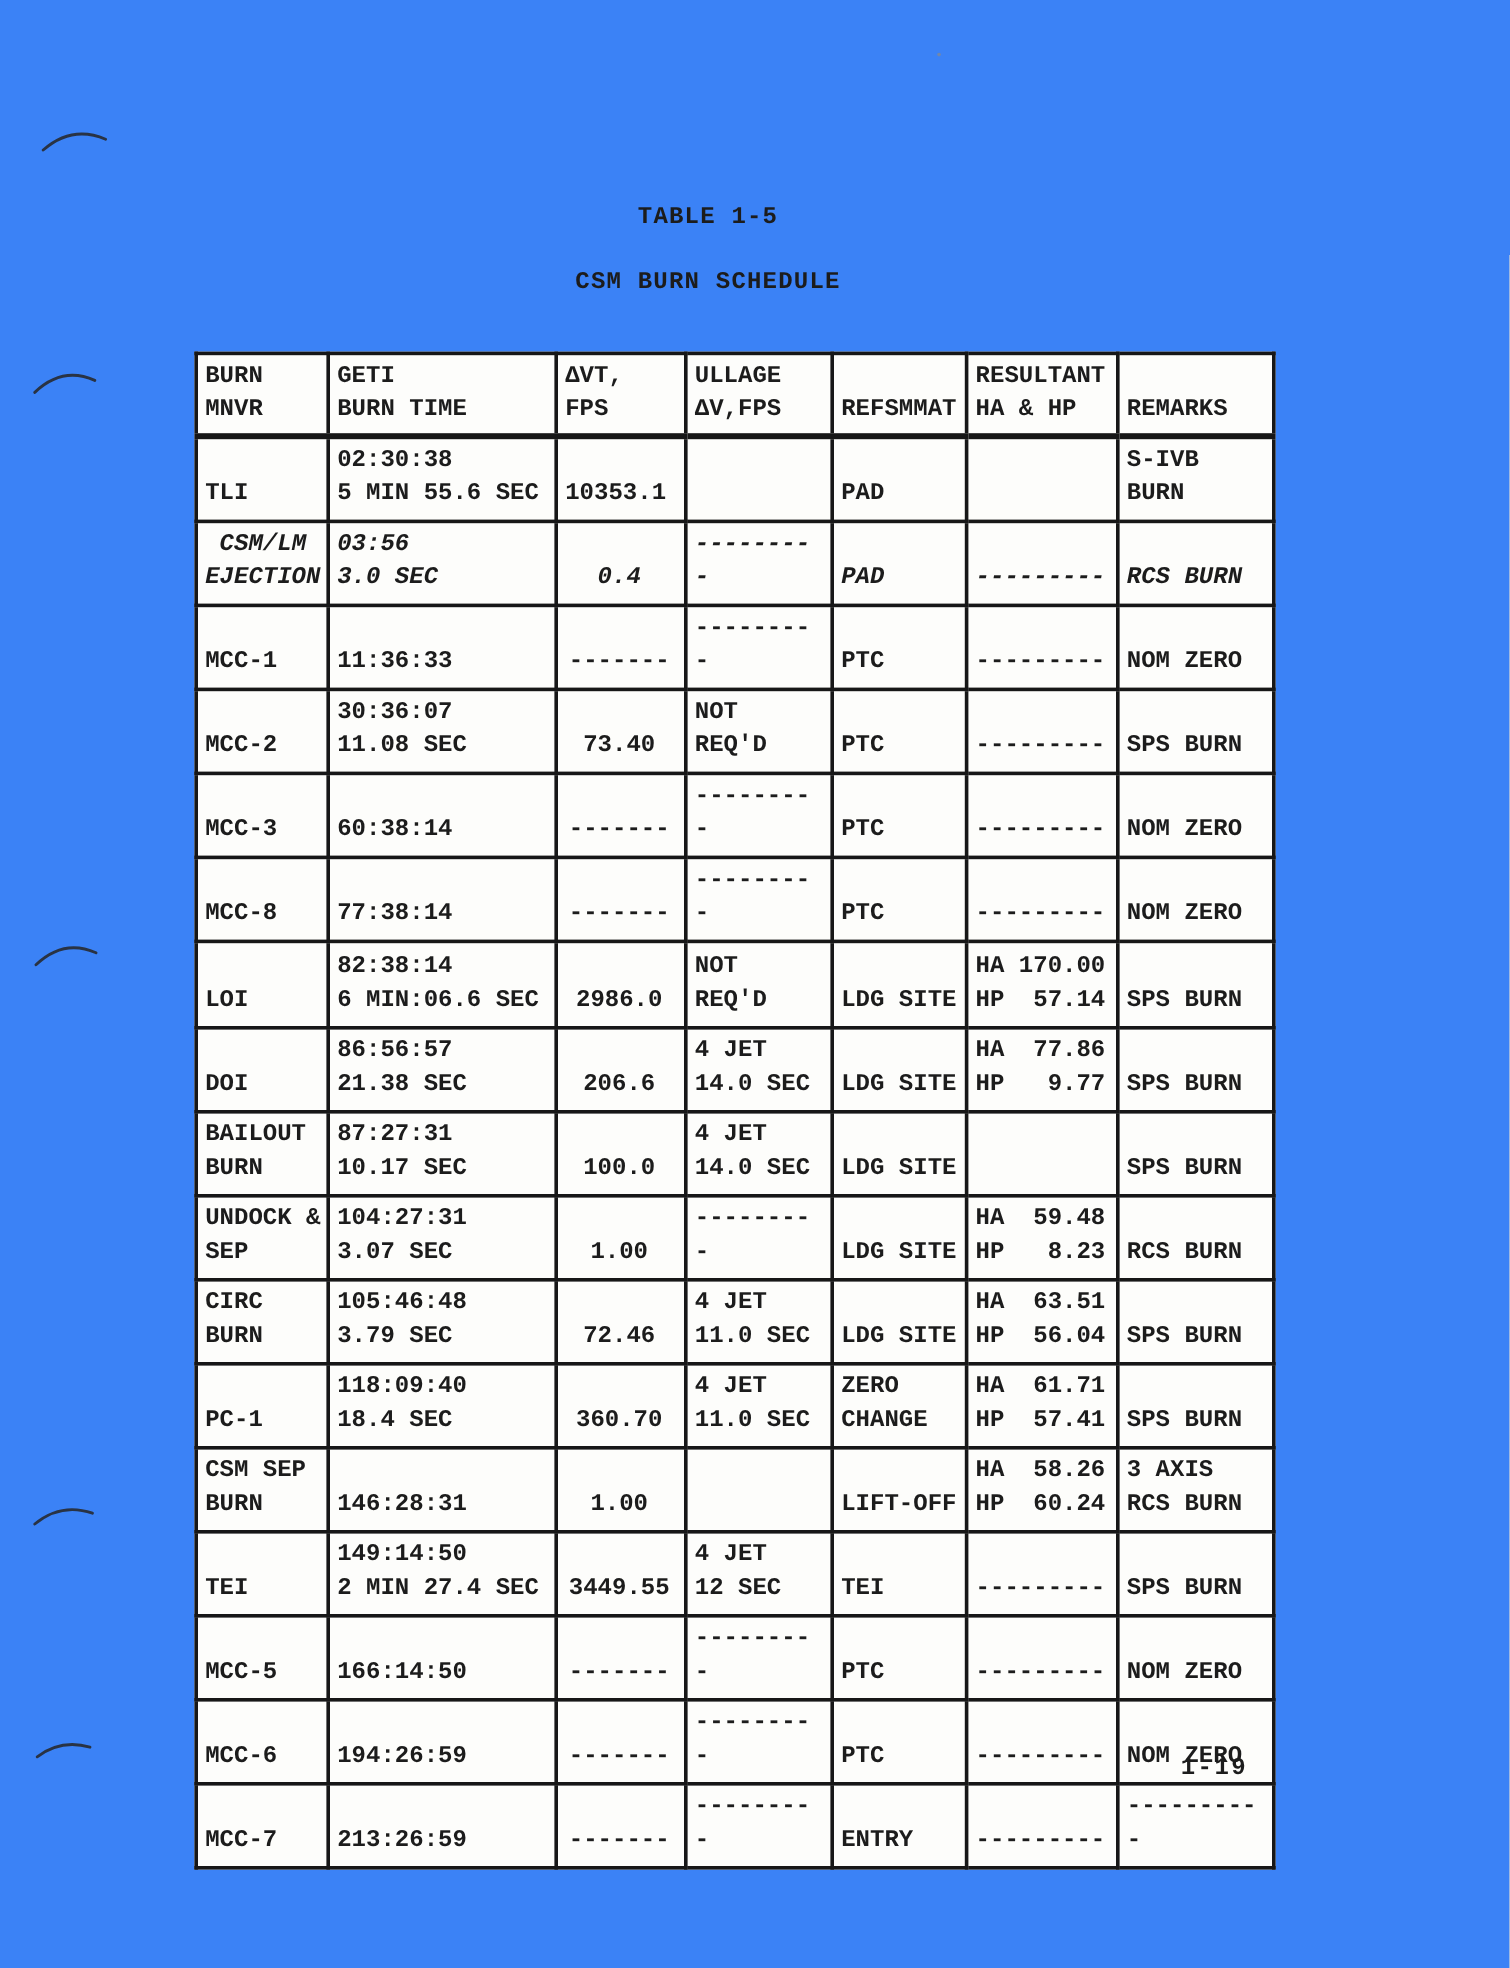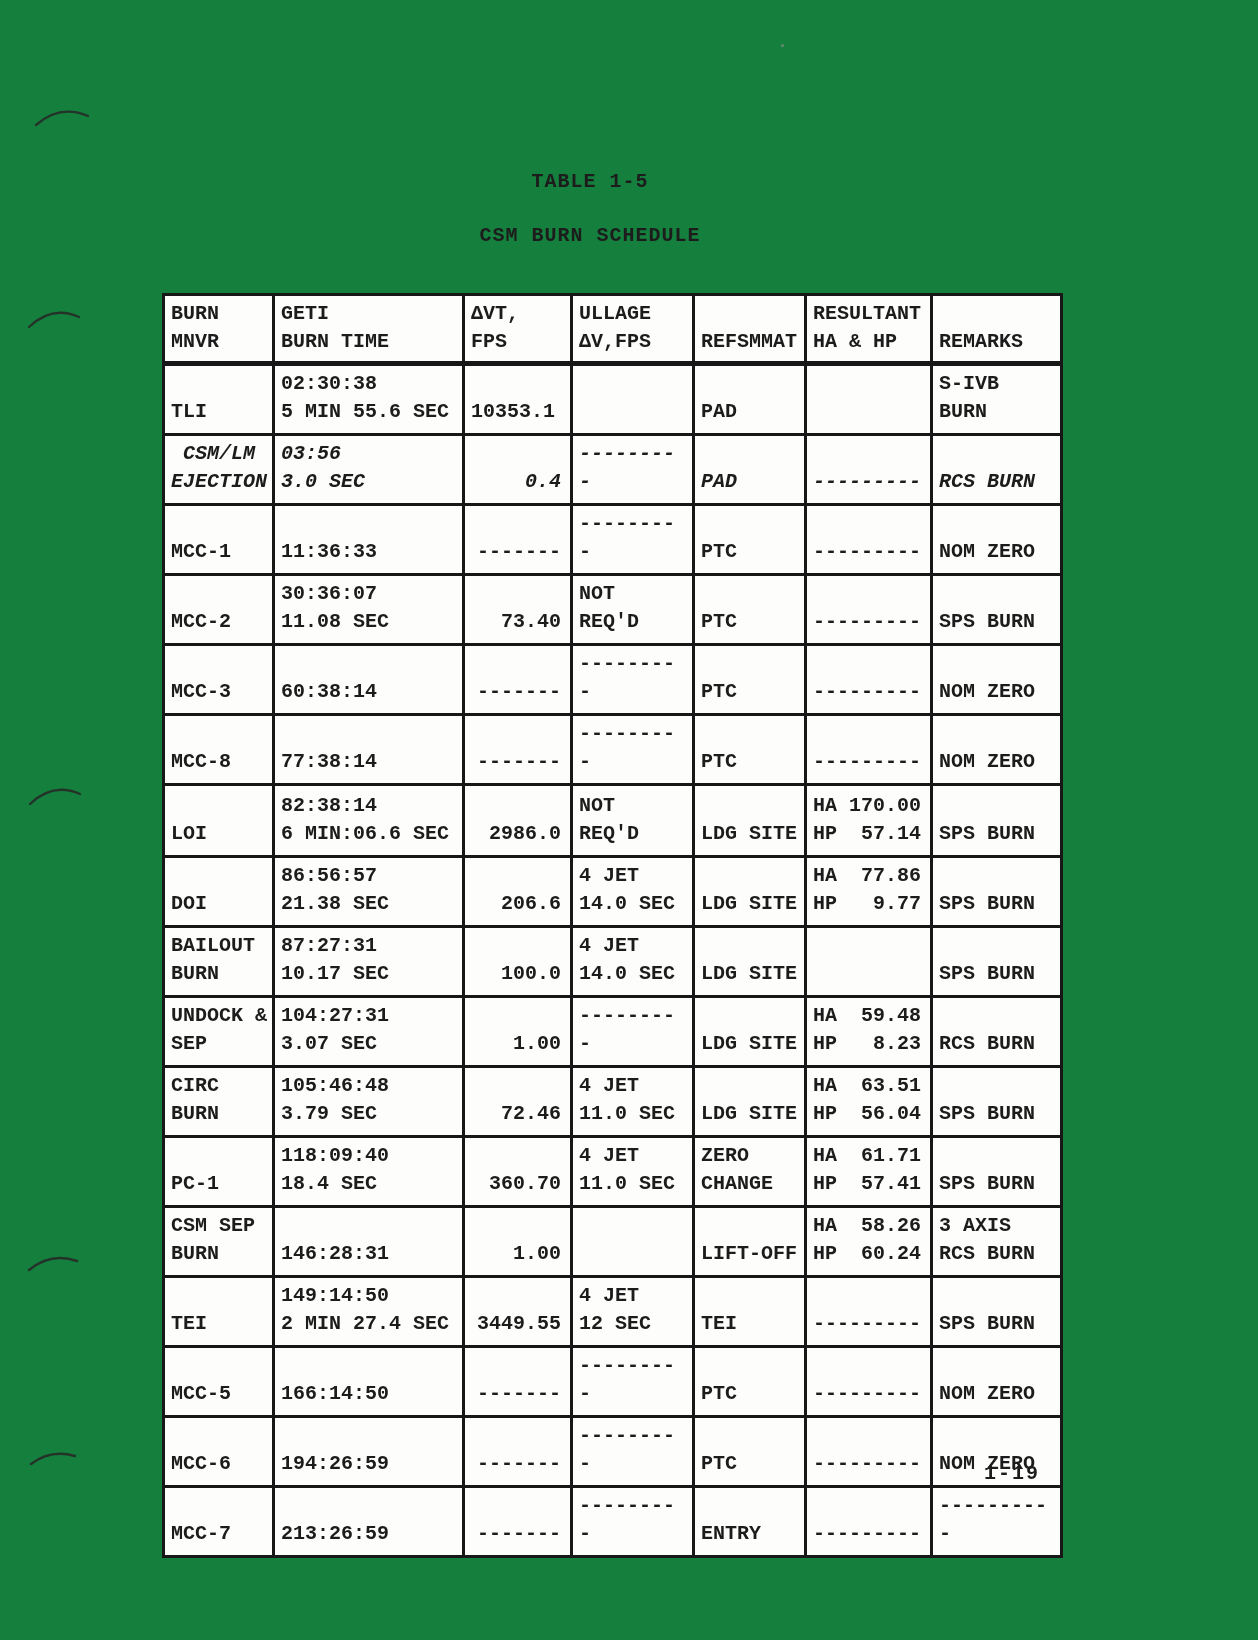--- a/index.html
+++ b/index.html
@@ -1,19 +1,19 @@
 <!DOCTYPE html>
 <html><head>
 <meta charset="utf-8">
 <style>
   html,body{margin:0;padding:0;background:#cfcfcf;}
   .page{
     position:relative;
     width:1258px;height:1640px;
-    background:#15803d;
+    background:#3b82f6;
     font-family:"Liberation Mono","DejaVu Sans Mono",monospace;
     color:#1c1c1c;
     overflow:hidden;
   }
   .title-line{
     position:absolute;left:140px;width:900px;
     text-align:center;font-size:20px;font-weight:bold;letter-spacing:1px;
     white-space:pre;
   }
   #table-label{top:170px;}
@@ -31,21 +31,21 @@
     vertical-align:bottom;
     padding:4px 5px 7px 6px;
     font-size:20px;font-weight:bold;line-height:28px;
     white-space:pre-wrap;
     color:#1c1c1c;
     overflow:hidden;
   }
   table.burn th{border-bottom-width:5px;padding-bottom:5px;}
   .al-left{text-align:left;}
   .al-center{text-align:left;}
-  .al-right{text-align:right;padding-right:9px !important;}
+  .al-right{text-align:center;padding-right:9px !important;}
   .notes{
     position:absolute;left:156px;top:1350px;
     font-size:19px;font-weight:bold;line-height:33px;
     display:flex;white-space:pre;
   }
   .notes-label{margin-right:22px;}
   .note-line{display:flex;}
   .note-num{display:inline-block;min-width:26px;margin-right:16px;}
   #page-number{
     position:absolute;left:140px;top:1462px;width:900px;

